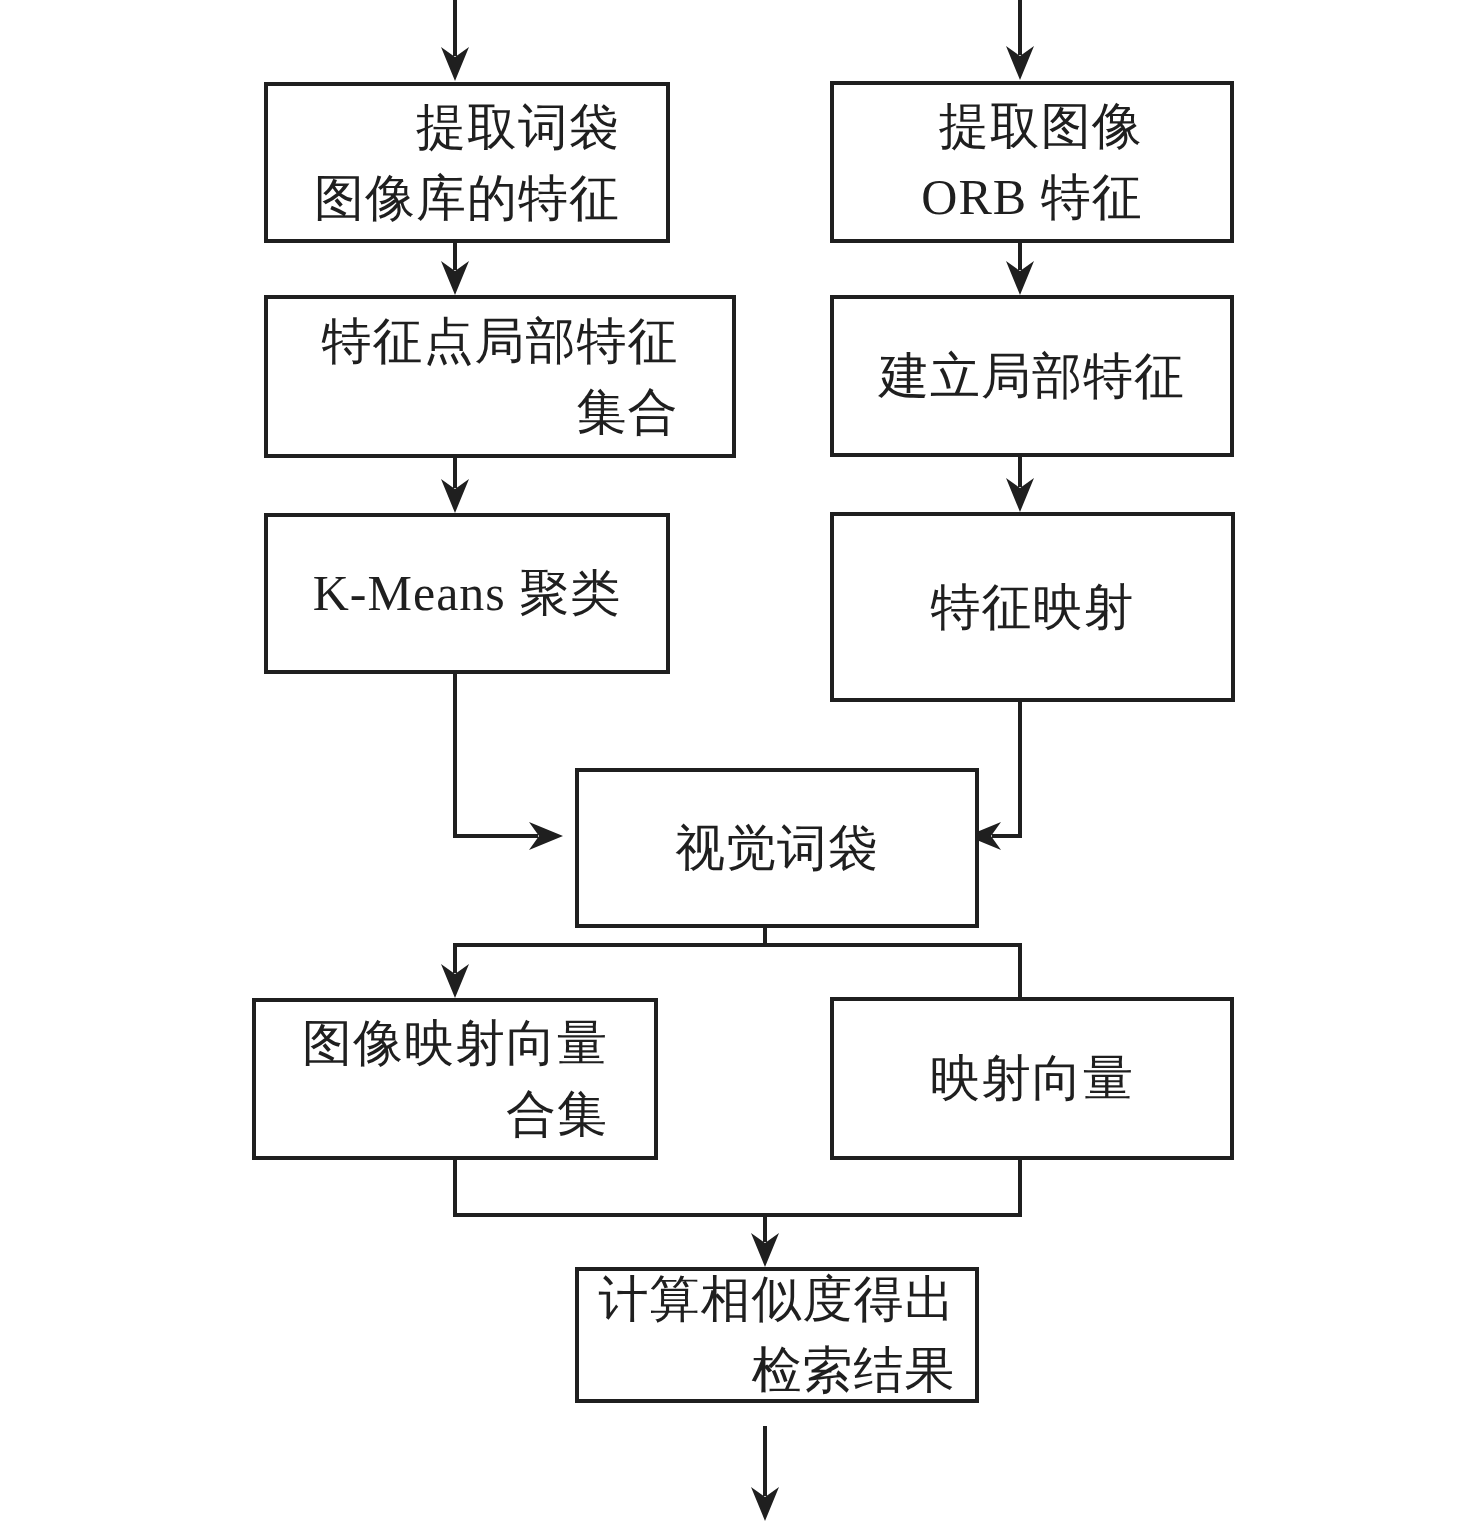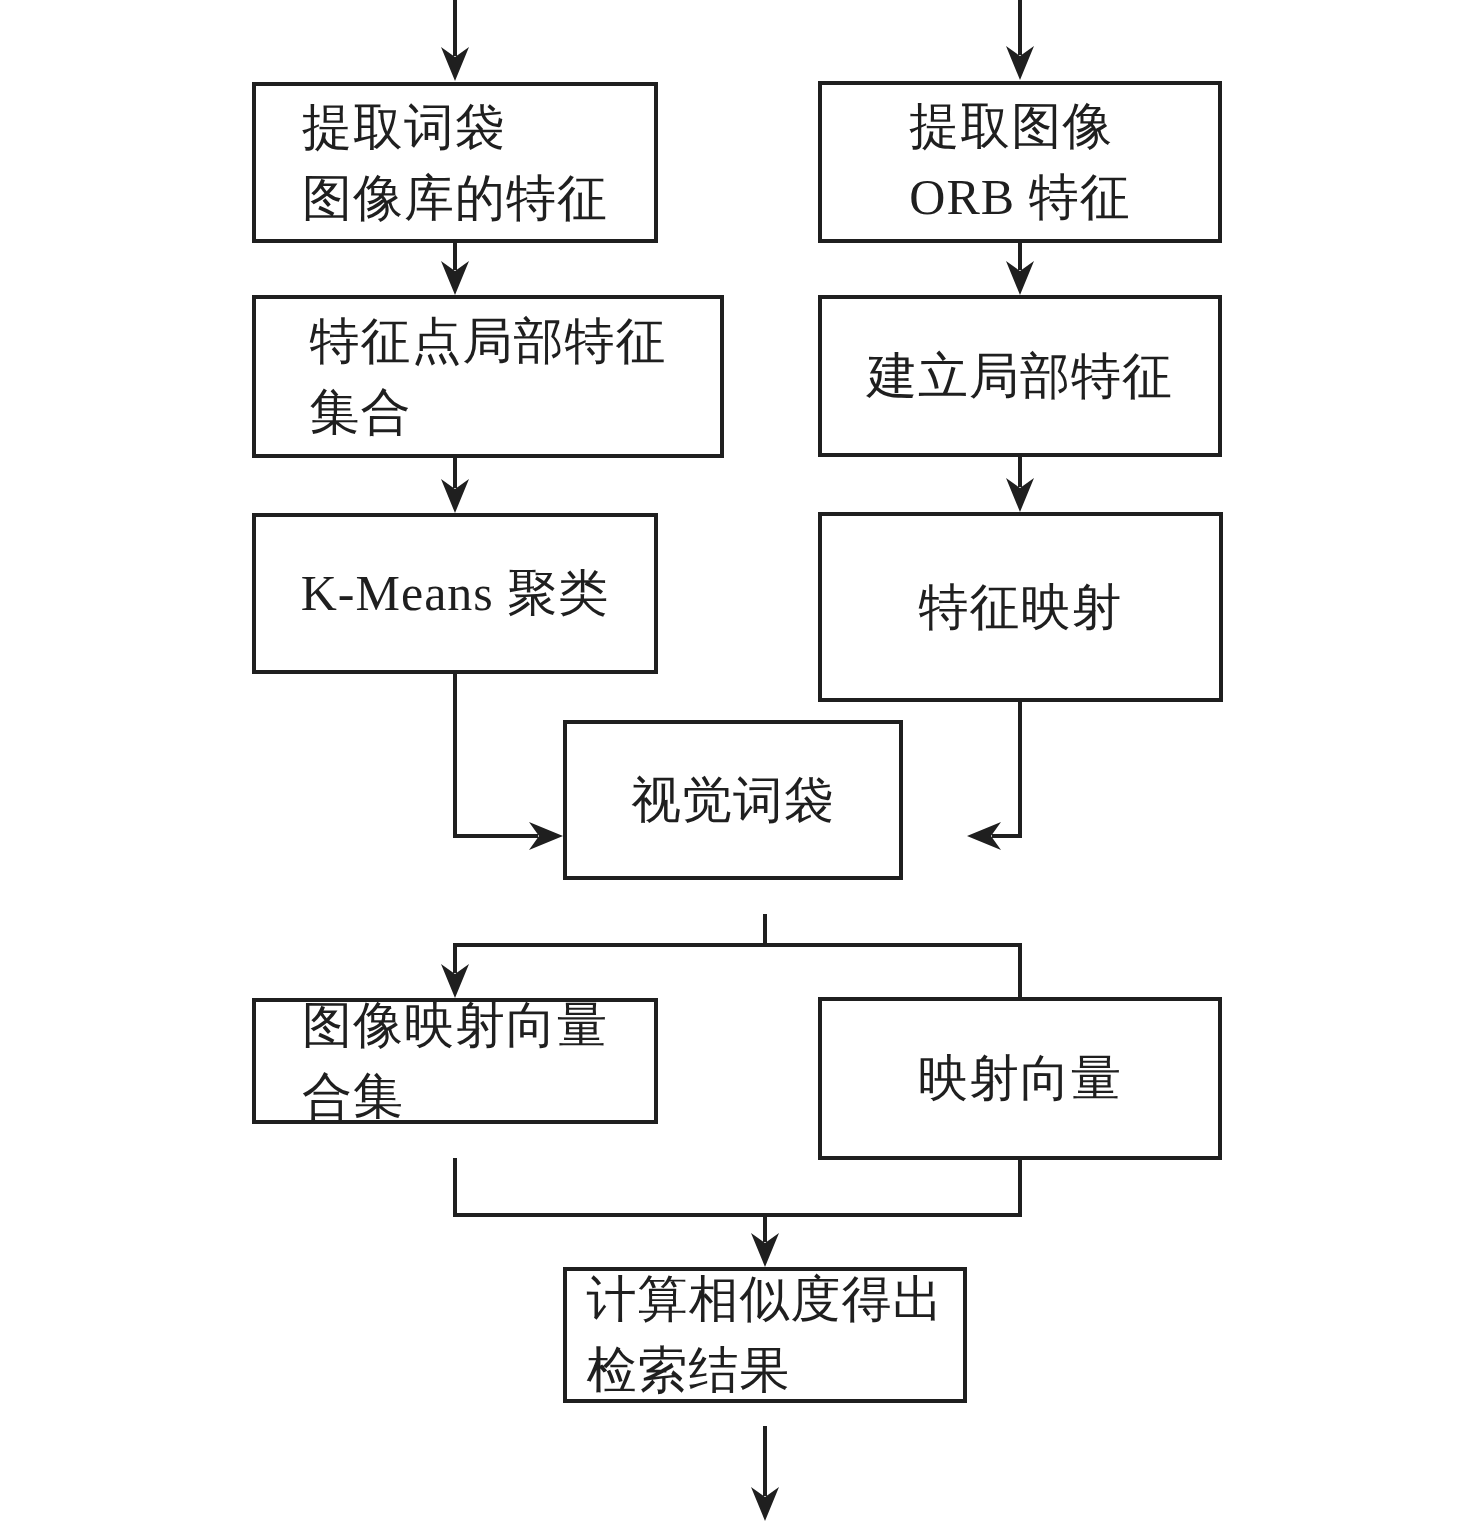--- a/index.html
+++ b/index.html
@@ -31,21 +31,22 @@
     stroke:none;
   }
   .node{
     position:absolute;
     box-sizing:border-box;
     border:4px solid var(--stroke);
     background:var(--background);
     display:flex;
     align-items:center;
     justify-content:center;
-    text-align:left;
+    text-align:right;
+    margin-left:12px;
   }
   .node span{
     display:block;
     white-space:pre-line;
     font-size:50px;
     line-height:1.42;
     letter-spacing:1px;
     color:var(--stroke);
   }
 </style>
@@ -132,25 +133,25 @@
   </div>
 
   <div class="node" style="left:252px;top:513px;width:406px;height:161px">
     <span>K-Means 聚类</span>
   </div>
 
   <div class="node" style="left:818px;top:512px;width:405px;height:190px">
     <span>特征映射</span>
   </div>
 
-  <div class="node" style="left:563px;top:720px;width:340px;height:160px">
+  <div class="node" style="left:563px;top:768px;width:404px;height:160px">
     <span>视觉词袋</span>
   </div>
 
-  <div class="node" style="left:252px;top:998px;width:406px;height:126px">
+  <div class="node" style="left:240px;top:998px;width:406px;height:162px">
     <span>图像映射向量
 合集</span>
   </div>
 
   <div class="node" style="left:818px;top:997px;width:404px;height:163px">
     <span>映射向量</span>
   </div>
 
   <div class="node" style="left:563px;top:1267px;width:404px;height:136px">
     <span>计算相似度得出

